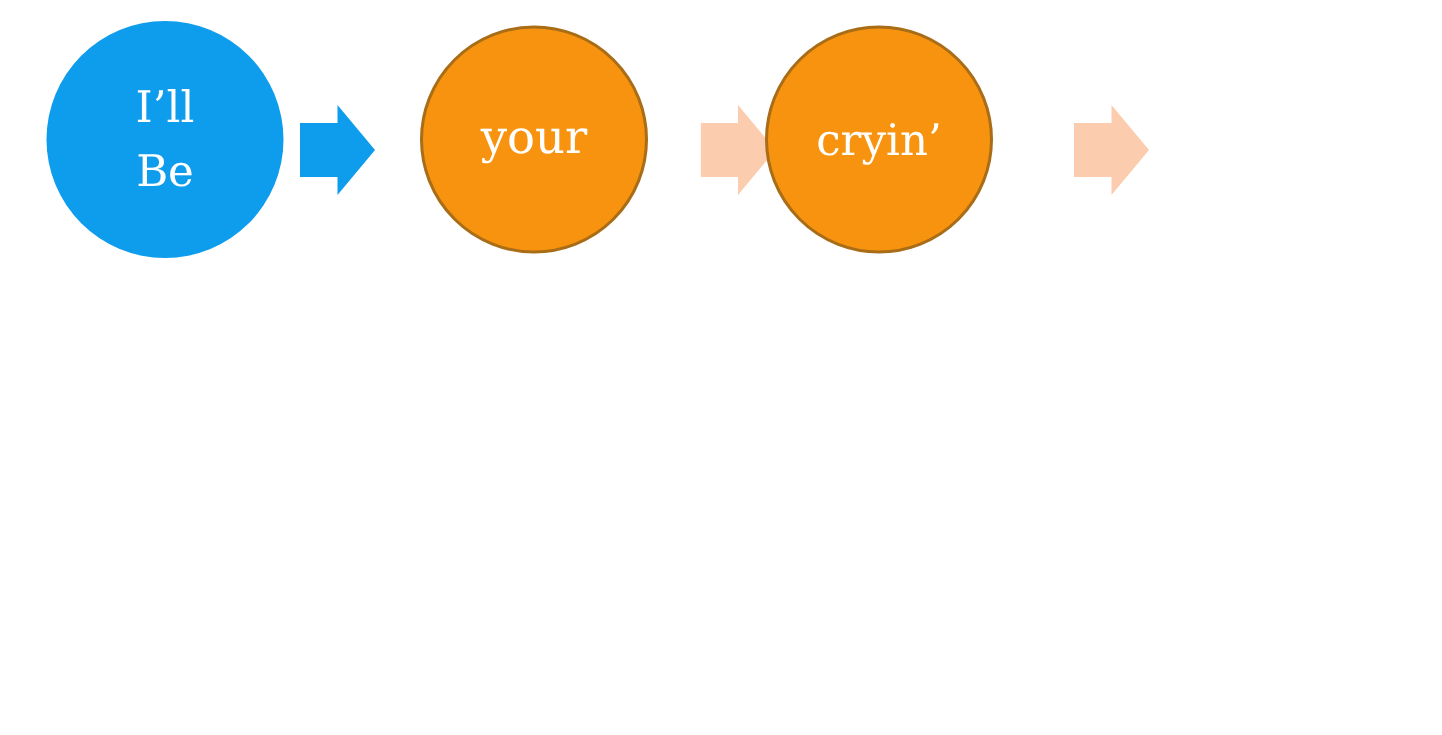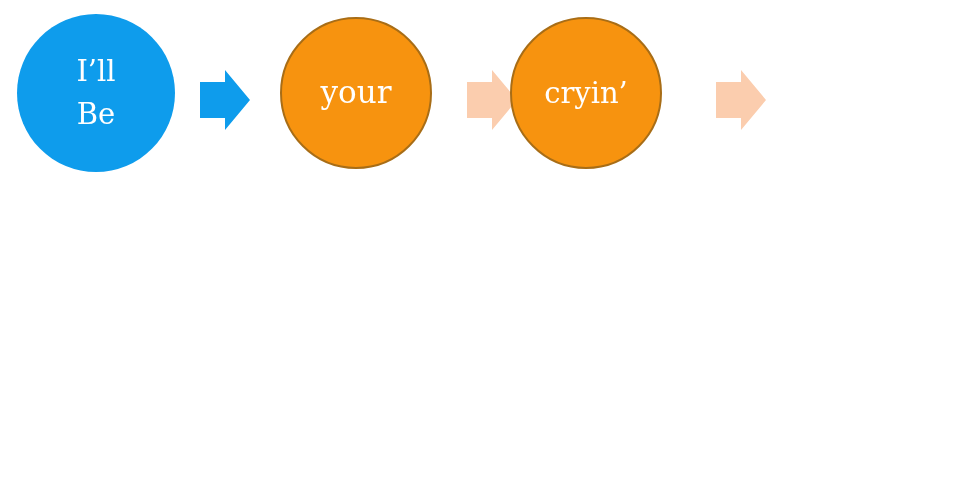--- a/index.html
+++ b/index.html
@@ -46,21 +46,21 @@
   .arrow {
     position: absolute;
     width: 50px;
     height: 60px;
     clip-path: polygon(0% 20%, 50% 20%, 50% 0%, 100% 50%, 50% 100%, 50% 80%, 0% 80%);
   }
   .arrow-blue  { background: #0E9CEC; }
   .arrow-peach { background: #FBCDAE; }
 
   
-  #node1 { left: 17px;  top: 14px; width: 158px; height: 158px; }
+  #node1 { left: 31px;  top: 14px; width: 158px; height: 158px; }
   #node2 { left: 280px; top: 17px; width: 152px; height: 152px; }
   #node3 { left: 510px; top: 17px; width: 152px; height: 152px; }
   #node4 { left: 789px; top: 17px; width: 152px; height: 152px; }
   #arrow1 { left: 200px; top: 70px; }
   #arrow2 { left: 467px; top: 70px; }
   #arrow3 { left: 716px; top: 70px; }
 </style>
 </head>
 <body>
 

